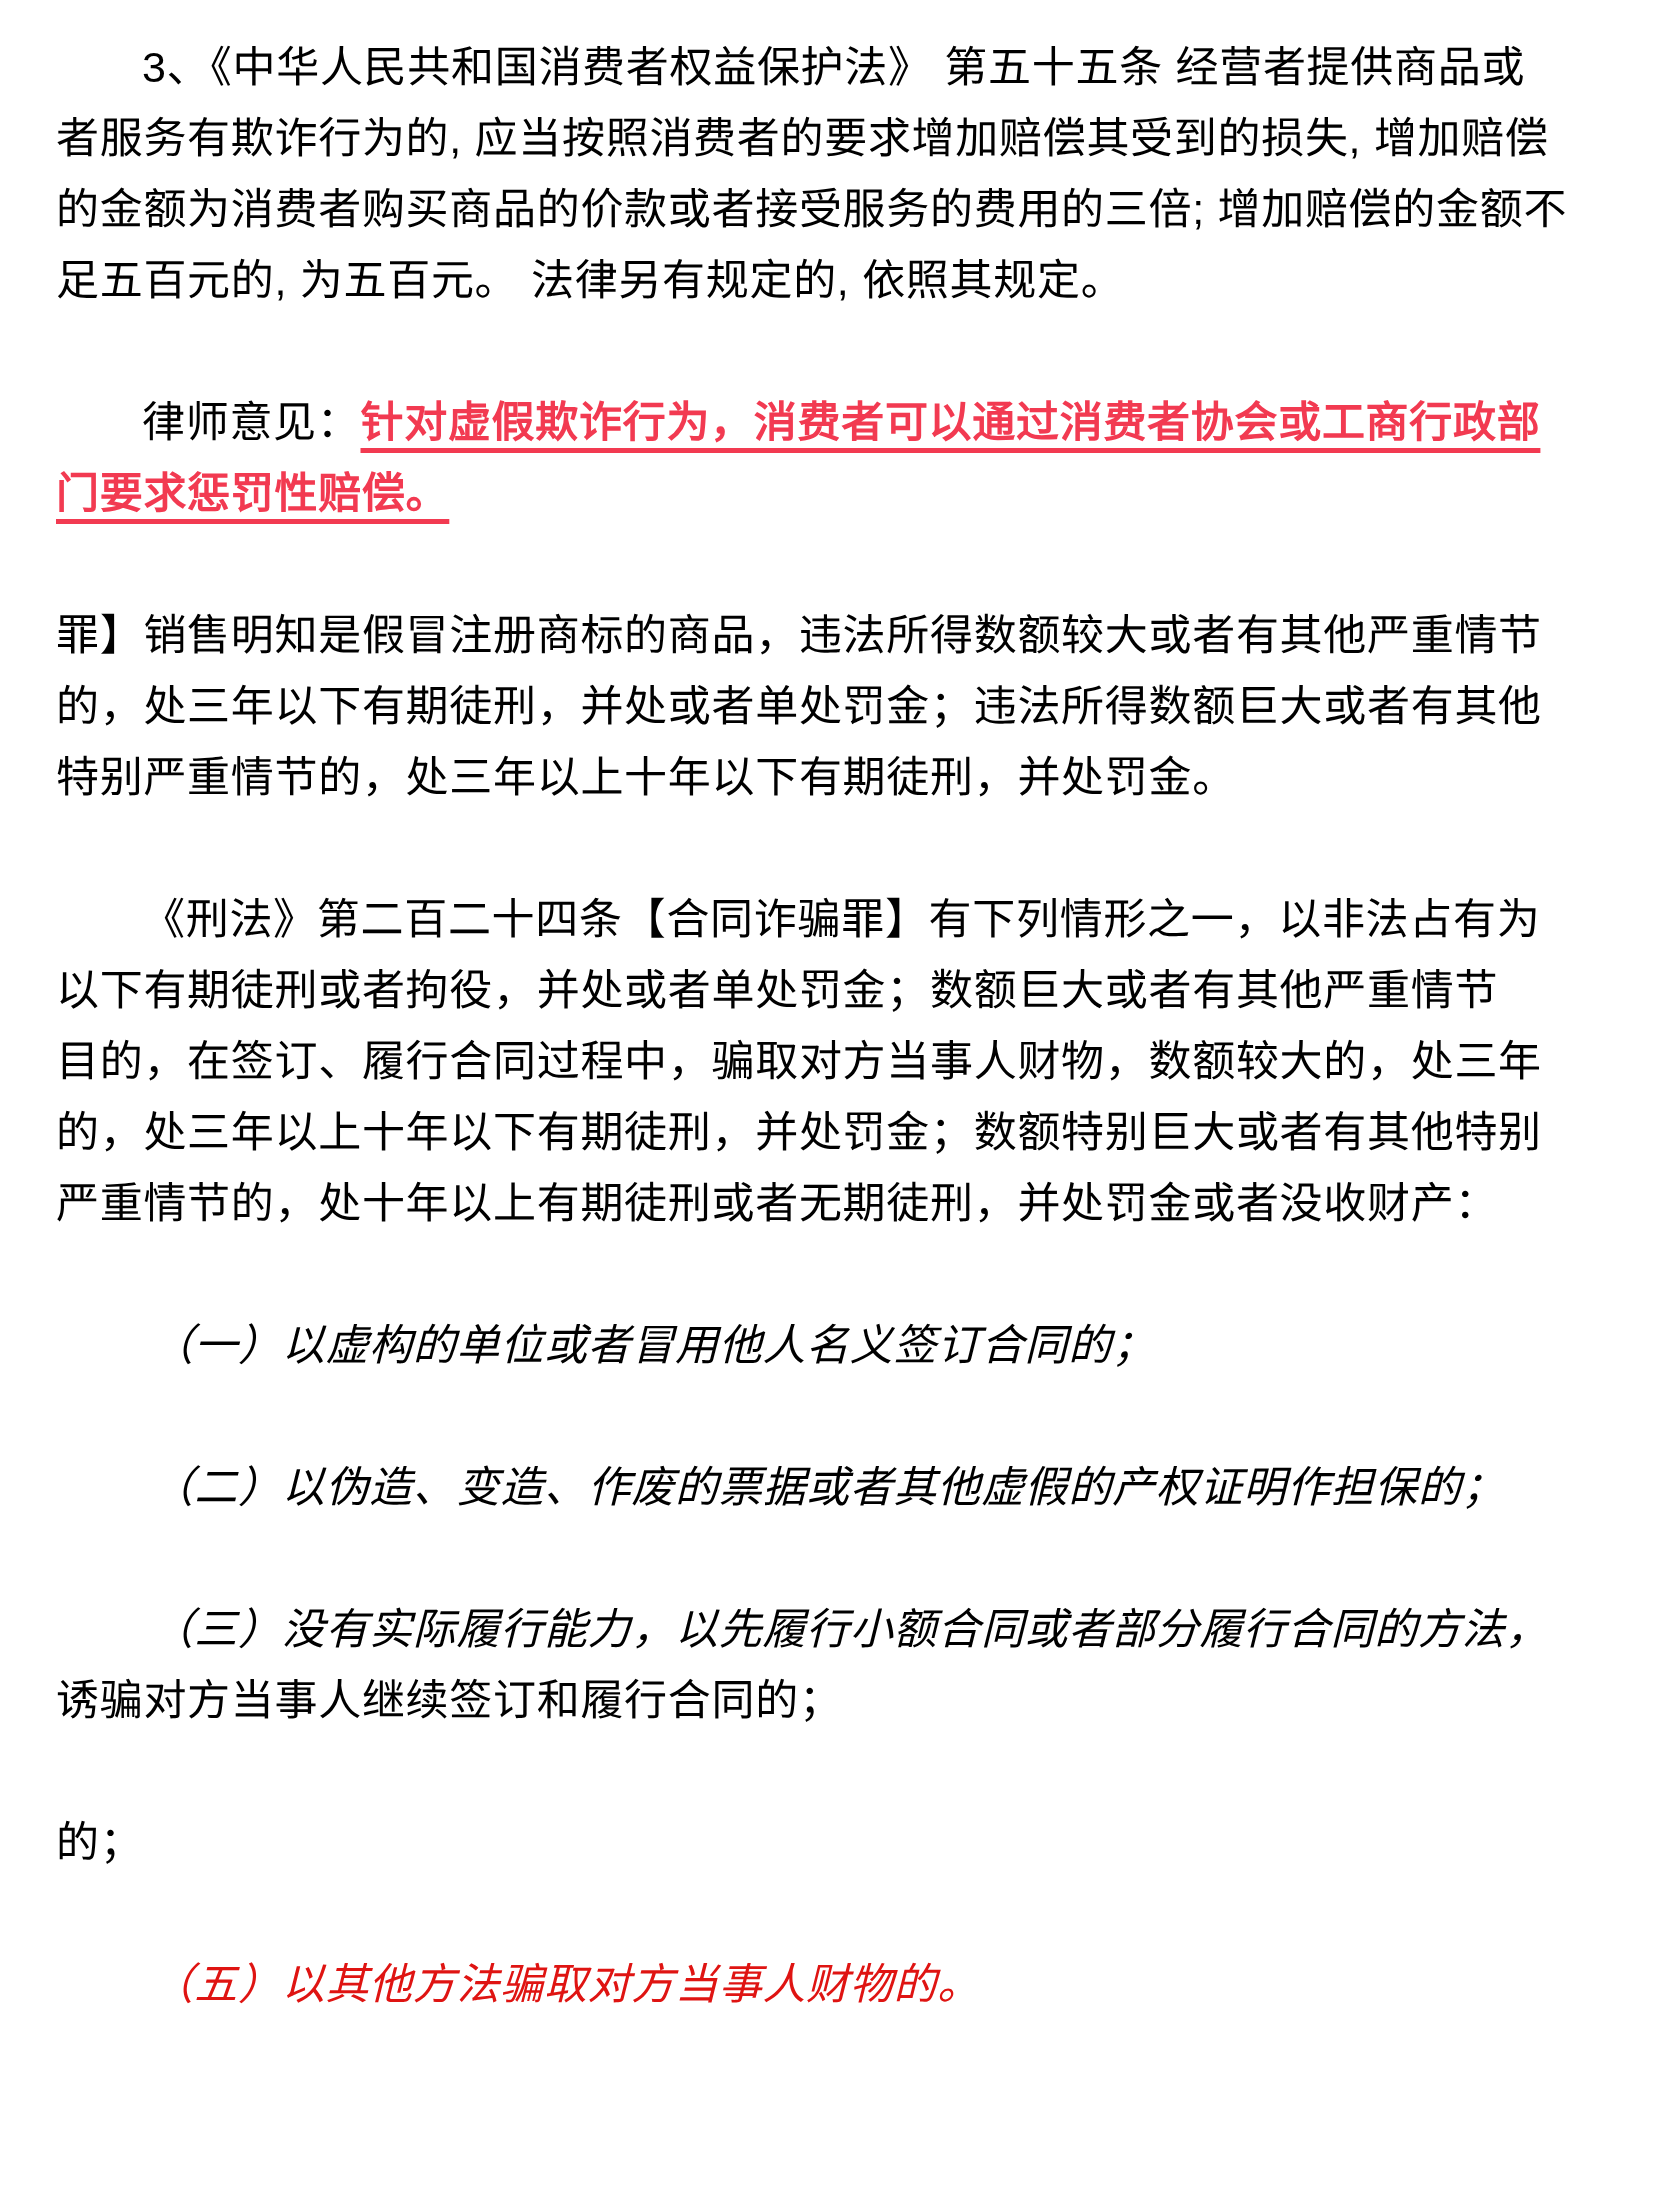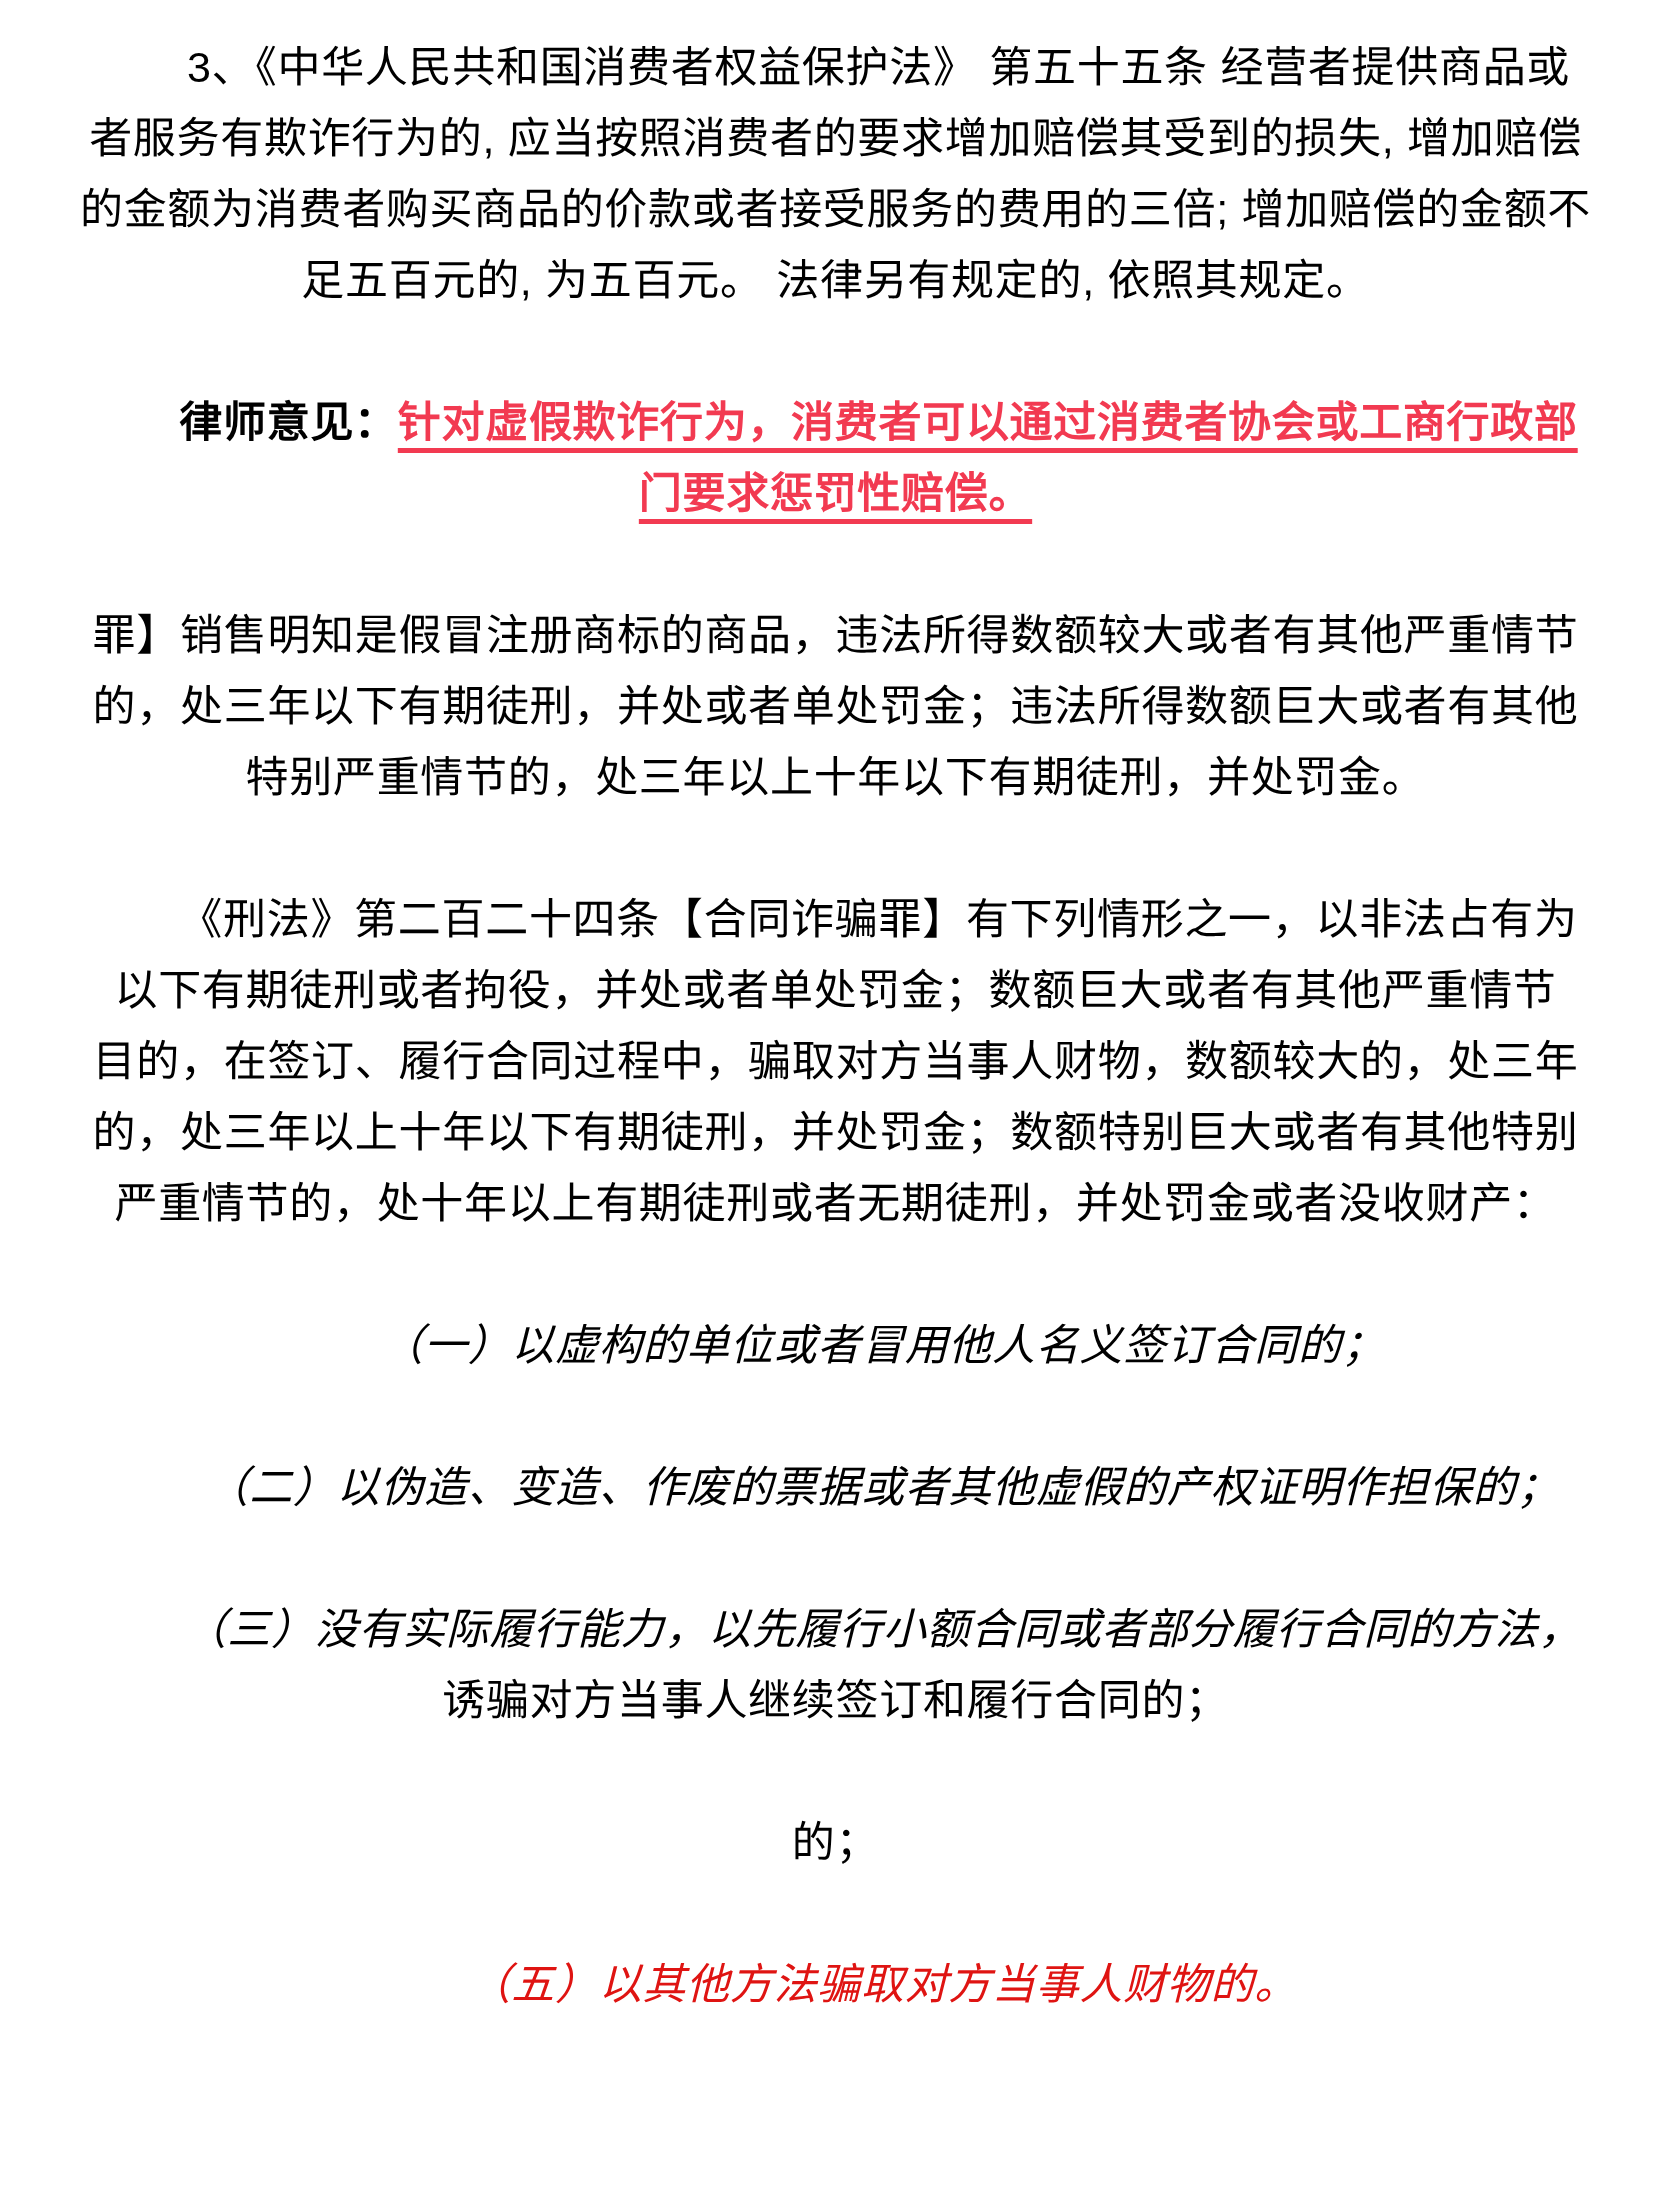--- a/index.html
+++ b/index.html
@@ -9,25 +9,25 @@
     box-sizing: border-box;
     background: #ffffff;
     color: #000000;
     font-family: "Liberation Sans", sans-serif;
     font-size: 43px;
     line-height: 71px;
     letter-spacing: 0.7px;
     padding: 32px 56px 0 56px;
     overflow: hidden;
   }
-  .para { margin: 0 0 71px 0; text-align: center; }
+  .para { margin: 0 0 71px 0; }
   .line { display: block; white-space: pre; }
   .indent { text-indent: 2em; }
   .indent-wide { text-indent: 2.2em; font-style: italic; }
-  .lawyer-label { font-weight: 700; color: #000000; }
+  .lawyer-label { font-weight: 400; color: #000000; }
   .red-underline {
     color: var(--accent-red-bold, #f23a51);
     font-weight: 700;
     text-decoration: underline;
     text-decoration-color: var(--accent-red-bold, #f23a51);
     text-decoration-thickness: 4.9px;
     text-underline-offset: 10.5px;
     margin-top: 33px;
   }
   .red-plain { color: var(--accent-red-plain, #df1412); }

